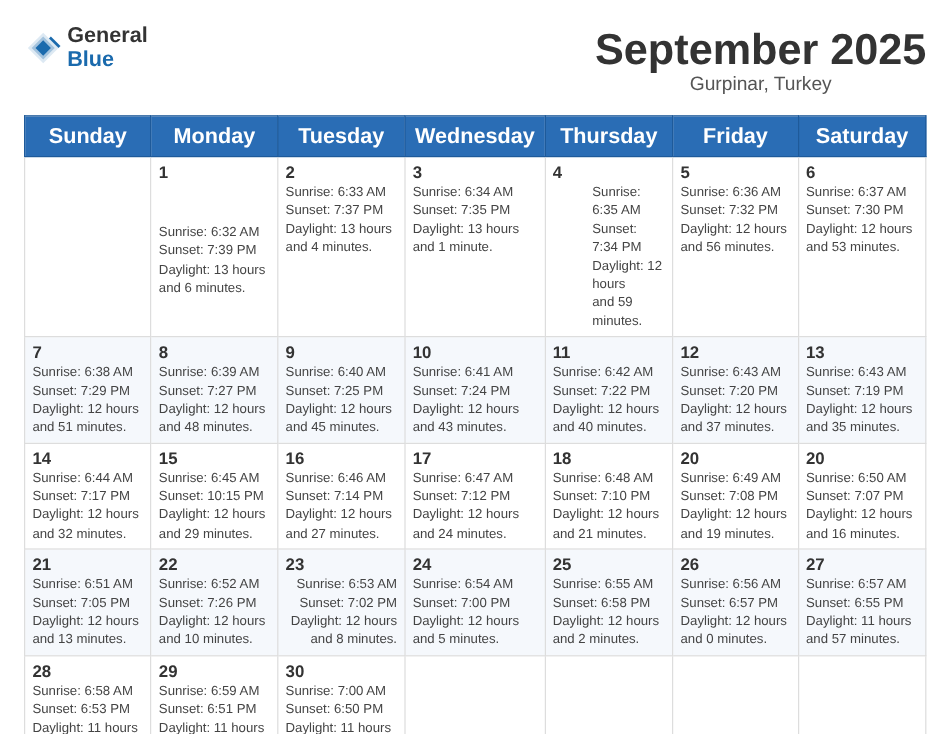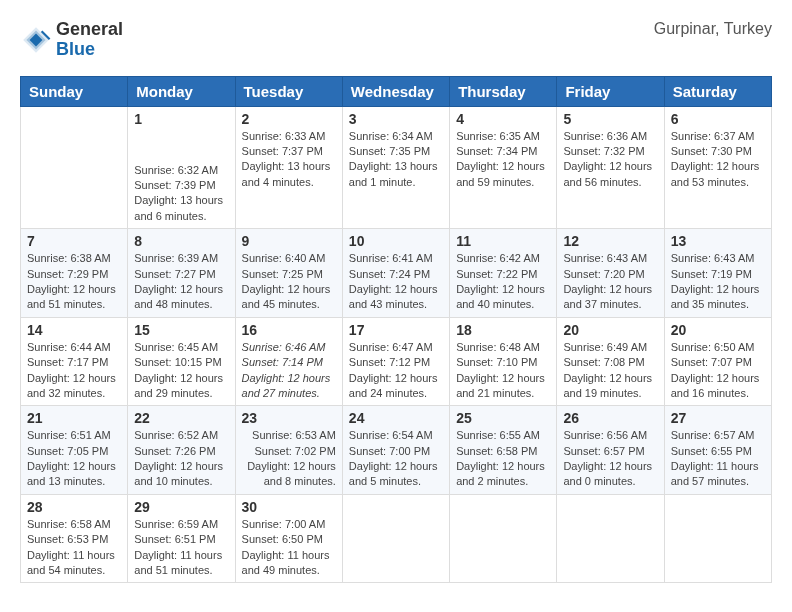--- a/index.html
+++ b/index.html
@@ -55,23 +55,23 @@
       text-align: center;
     }
     .calendar {
       width: 100%;
       border-collapse: collapse;
       border: 1px solid #ccc;
     }
     .calendar th {
       background-color: #2a6db5;
       color: #fff;
-      text-align: left;
+      text-align: center;
       padding: 6px 8px;
-      font-size: 15px;
+      font-size: 18px;
       border: 1px solid #1e5a9a;
     }
     .calendar td {
       vertical-align: top;
       padding: 4px 6px;
       border: 1px solid #ddd;
       width: 14.28%;
       min-height: 80px;
       font-size: 11px;
       color: #333;
@@ -109,20 +109,21 @@
       <polygon points="20,8 32,20 20,32 8,20" fill="#1a6aad" opacity="0.3"></polygon>
       <polygon points="20,12 28,20 20,28 12,20" fill="#1a6aad"></polygon>
       <polygon points="28,8 38,18 36,20 26,10" fill="#1a6aad"></polygon>
     </svg>
     <div class="logo-text">
       <span class="logo-general">General</span>
       <span class="logo-blue">Blue</span>
     </div>
   </div>
   <div class="title-block">
+    <div class="month-title">September 2025</div>
     <div class="location">Gurpinar, Turkey</div>
   </div>
 </div>
 
 <table class="calendar">
   <thead>
     <tr>
     <th>Sunday</th>
         <th>Monday</th>
         <th>Tuesday</th>
@@ -151,21 +152,21 @@
         </td>
         <td>
           <span class="day-num">3</span>
           <div class="day-info" style="white-space: pre-line;">Sunrise: 6:34 AM
 Sunset: 7:35 PM
 Daylight: 13 hours
 and 1 minute.</div>
         </td>
         <td>
           <span class="day-num">4</span>
-          <div class="day-info" style="white-space: pre-line;">Sunrise: 6:35 AM
+          <div class="day-info" style="white-space: pre-line; margin-left: 33px;">Sunrise: 6:35 AM
 Sunset: 7:34 PM
 Daylight: 12 hours
 and 59 minutes.</div>
         </td>
         <td>
           <span class="day-num">5</span>
           <div class="day-info" style="white-space: pre-line;">Sunrise: 6:36 AM
 Sunset: 7:32 PM
 Daylight: 12 hours
 and 56 minutes.</div>
@@ -239,21 +240,21 @@
         </td>
         <td>
           <span class="day-num">15</span>
           <div class="day-info" style="white-space: pre-line;">Sunrise: 6:45 AM
 Sunset: 10:15 PM
 Daylight: 12 hours
 and 29 minutes.</div>
         </td>
         <td>
           <span class="day-num">16</span>
-          <div class="day-info" style="white-space: pre-line; font-style: italic;">Sunrise: 6:46 AM
+          <div class="day-info" style="white-space: pre-line;">Sunrise: 6:46 AM
 Sunset: 7:14 PM
 Daylight: 12 hours
 and 27 minutes.</div>
         </td>
         <td>
           <span class="day-num">17</span>
           <div class="day-info" style="white-space: pre-line;">Sunrise: 6:47 AM
 Sunset: 7:12 PM
 Daylight: 12 hours
 and 24 minutes.</div>

